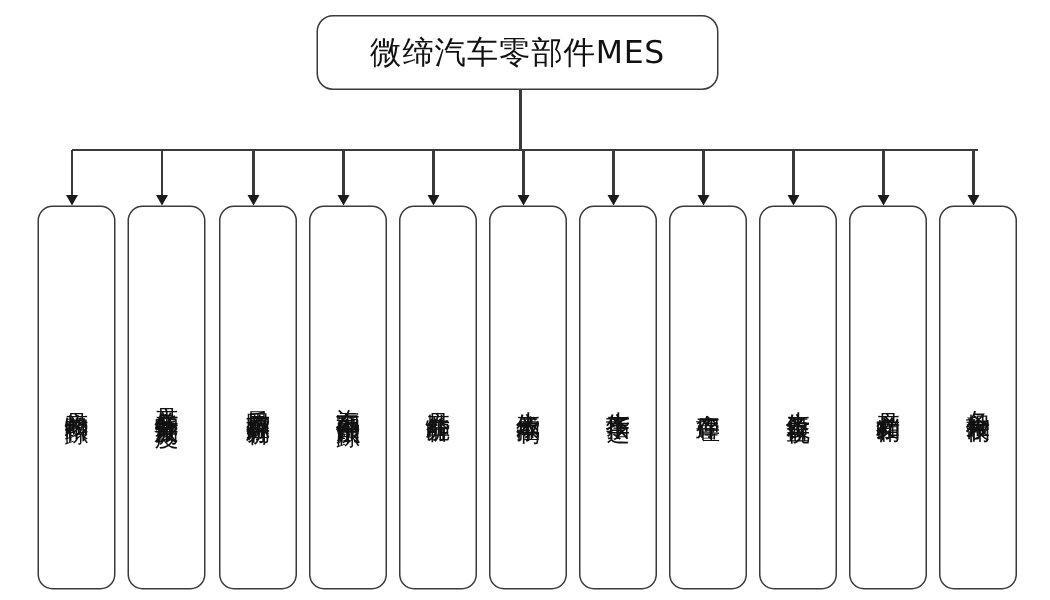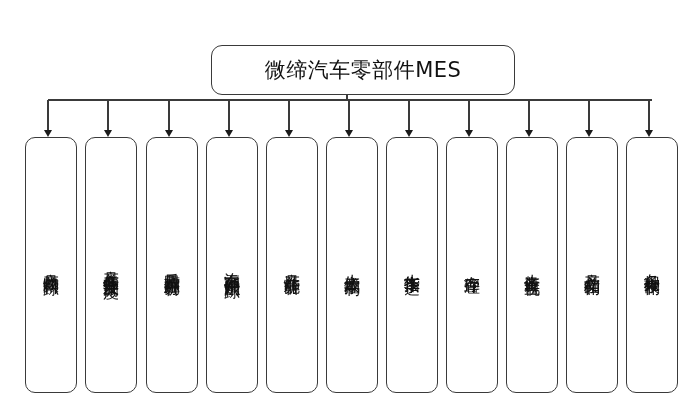--- a/index.html
+++ b/index.html
@@ -32,30 +32,29 @@
     width: 700px;
     height: 400px;
     pointer-events: none;
   }
 
   
   #root-node {
     position: absolute;
     left: 211px;
     top: 10px;
-    width: 304px;
+    width: 268px;
     height: 50px;
     box-sizing: border-box;
     border: 1.3px solid #3a3a3a;
     border-radius: 11px;
     background: #ffffff;
     display: flex;
     align-items: center;
     justify-content: center;
-    margin-top: 35px;
   }
   #root-node .root-label {
     font-size: 21px;
     line-height: 1;
     letter-spacing: 0.5px;
     color: #111111;
     white-space: nowrap;
   }
 
   

